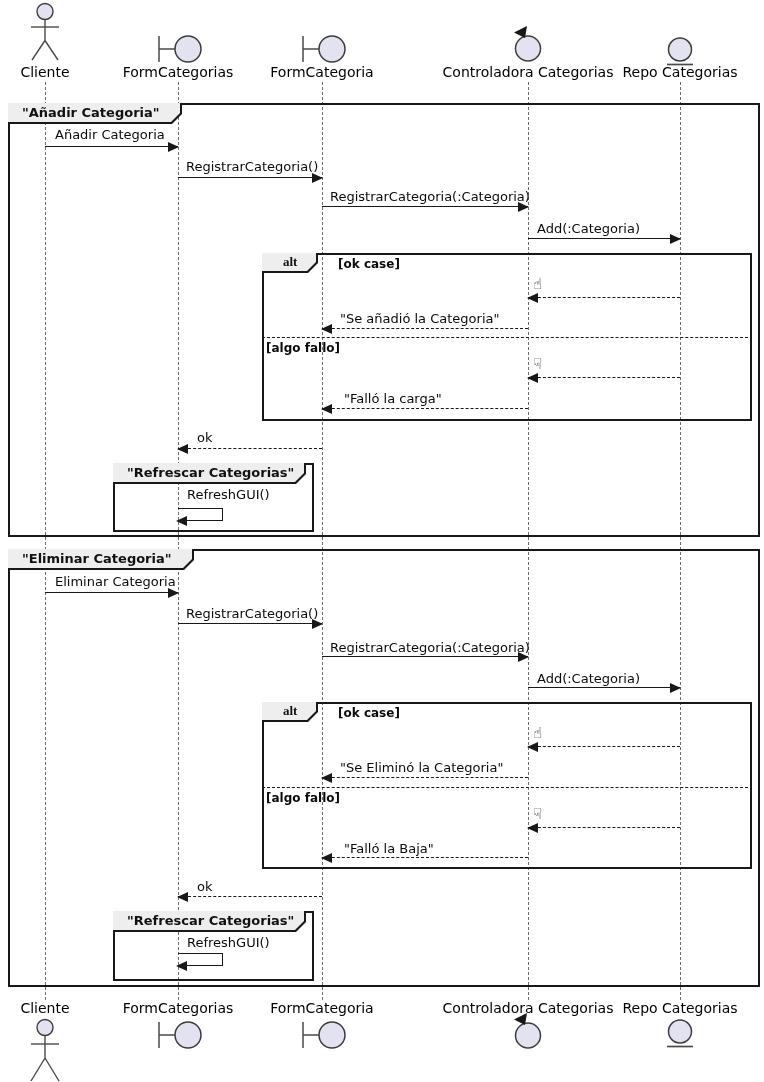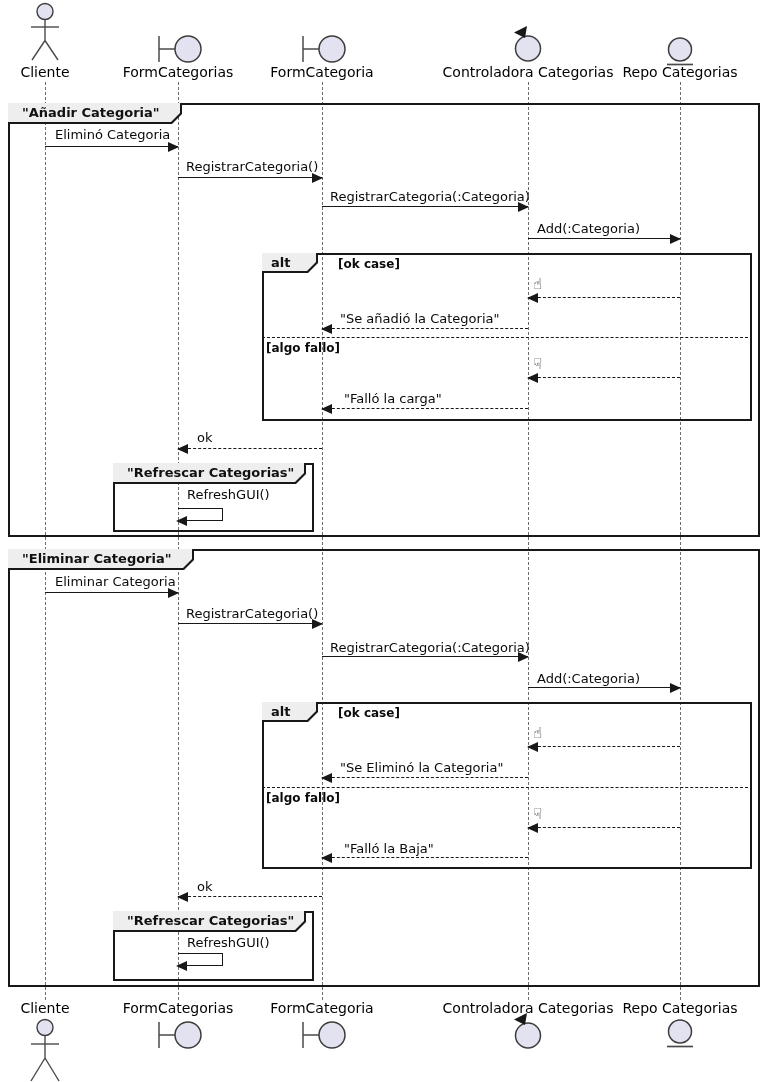--- a/index.html
+++ b/index.html
@@ -8,21 +8,21 @@
   .lifeline{position:absolute;top:82px;height:918px;width:0;border-left:1px dashed #6e6e6e;}
   .plabel{position:absolute;transform:translateX(-50%);font-size:14px;white-space:nowrap;color:#000;}
   .picon{position:absolute;}
   .frame{position:absolute;border:2px solid #181818;background:transparent;}
   .altframe{position:absolute;border:2px solid #181818;background:transparent;}
   .ftab{position:absolute;left:-2px;top:-2px;background:#181818;
         clip-path:polygon(0 0,100% 0,100% calc(100% - 10px),calc(100% - 10px) 100%,0 100%);}
   .ftab-in{position:absolute;left:0;top:0;right:2px;bottom:2px;background:#eeeeee;
         clip-path:polygon(0 0,100% 0,100% calc(100% - 9px),calc(100% - 9px) 100%,0 100%);
         display:flex;align-items:center;font-weight:bold;font-size:13px;padding-left:14px;white-space:nowrap;}
-  .ftab-in.small{padding-left:9px;}
+  .ftab-in.small{padding-left:21px;font-family:Liberation Serif, serif;}
   .msg{position:absolute;height:0;border-top:1.2px solid #181818;}
   .msg.d{border-top:1.1px dashed #181818;}
   .ah{position:absolute;top:-5px;width:0;height:0;border-top:5px solid transparent;border-bottom:5px solid transparent;}
   .ah.r{right:-1px;border-left:11px solid #181818;}
   .ah.l{left:-1px;border-right:11px solid #181818;}
   .ml{position:absolute;font-size:13px;white-space:nowrap;color:#0a0a0a;}
   .guard{position:absolute;font-size:12px;font-weight:bold;color:#0a0a0a;white-space:nowrap;}
   .divider{position:absolute;height:0;border-top:1.2px dashed #181818;}
   .selfmsg{position:absolute;width:44px;height:11px;border:1.2px solid #181818;border-left:none;}
   .selfah{position:absolute;left:-2px;bottom:-6px;width:0;height:0;
@@ -72,21 +72,21 @@
   <div class="plabel" style="left:322px;top:64px;">FormCategoria</div>
   <div class="plabel" style="left:528px;top:64px;">Controladora Categorias</div>
   <div class="plabel" style="left:680px;top:64px;">Repo Categorias</div>
 
   <div class="frame" style="left:8px;top:103px;width:748px;height:430px;">
     <div class="ftab" style="width:174px;height:21px;">
       <div class="ftab-in">"Añadir Categoria"</div>
     </div>
   </div>
 
-  <div class="ml" style="left:55px;top:127px;">Eliminó Categoria</div>
+  <div class="ml" style="left:55px;top:127px;">Añadir Categoria</div>
   <div class="msg" style="left:45px;top:146px;width:133px;">
       <i class="ah r"></i>
     </div>
 
   <div class="ml" style="left:186px;top:159px;">RegistrarCategoria()</div>
   <div class="msg" style="left:178px;top:177px;width:144px;">
       <i class="ah r"></i>
     </div>
 
   <div class="ml" style="left:330px;top:189px;">RegistrarCategoria(:Categoria)</div>

